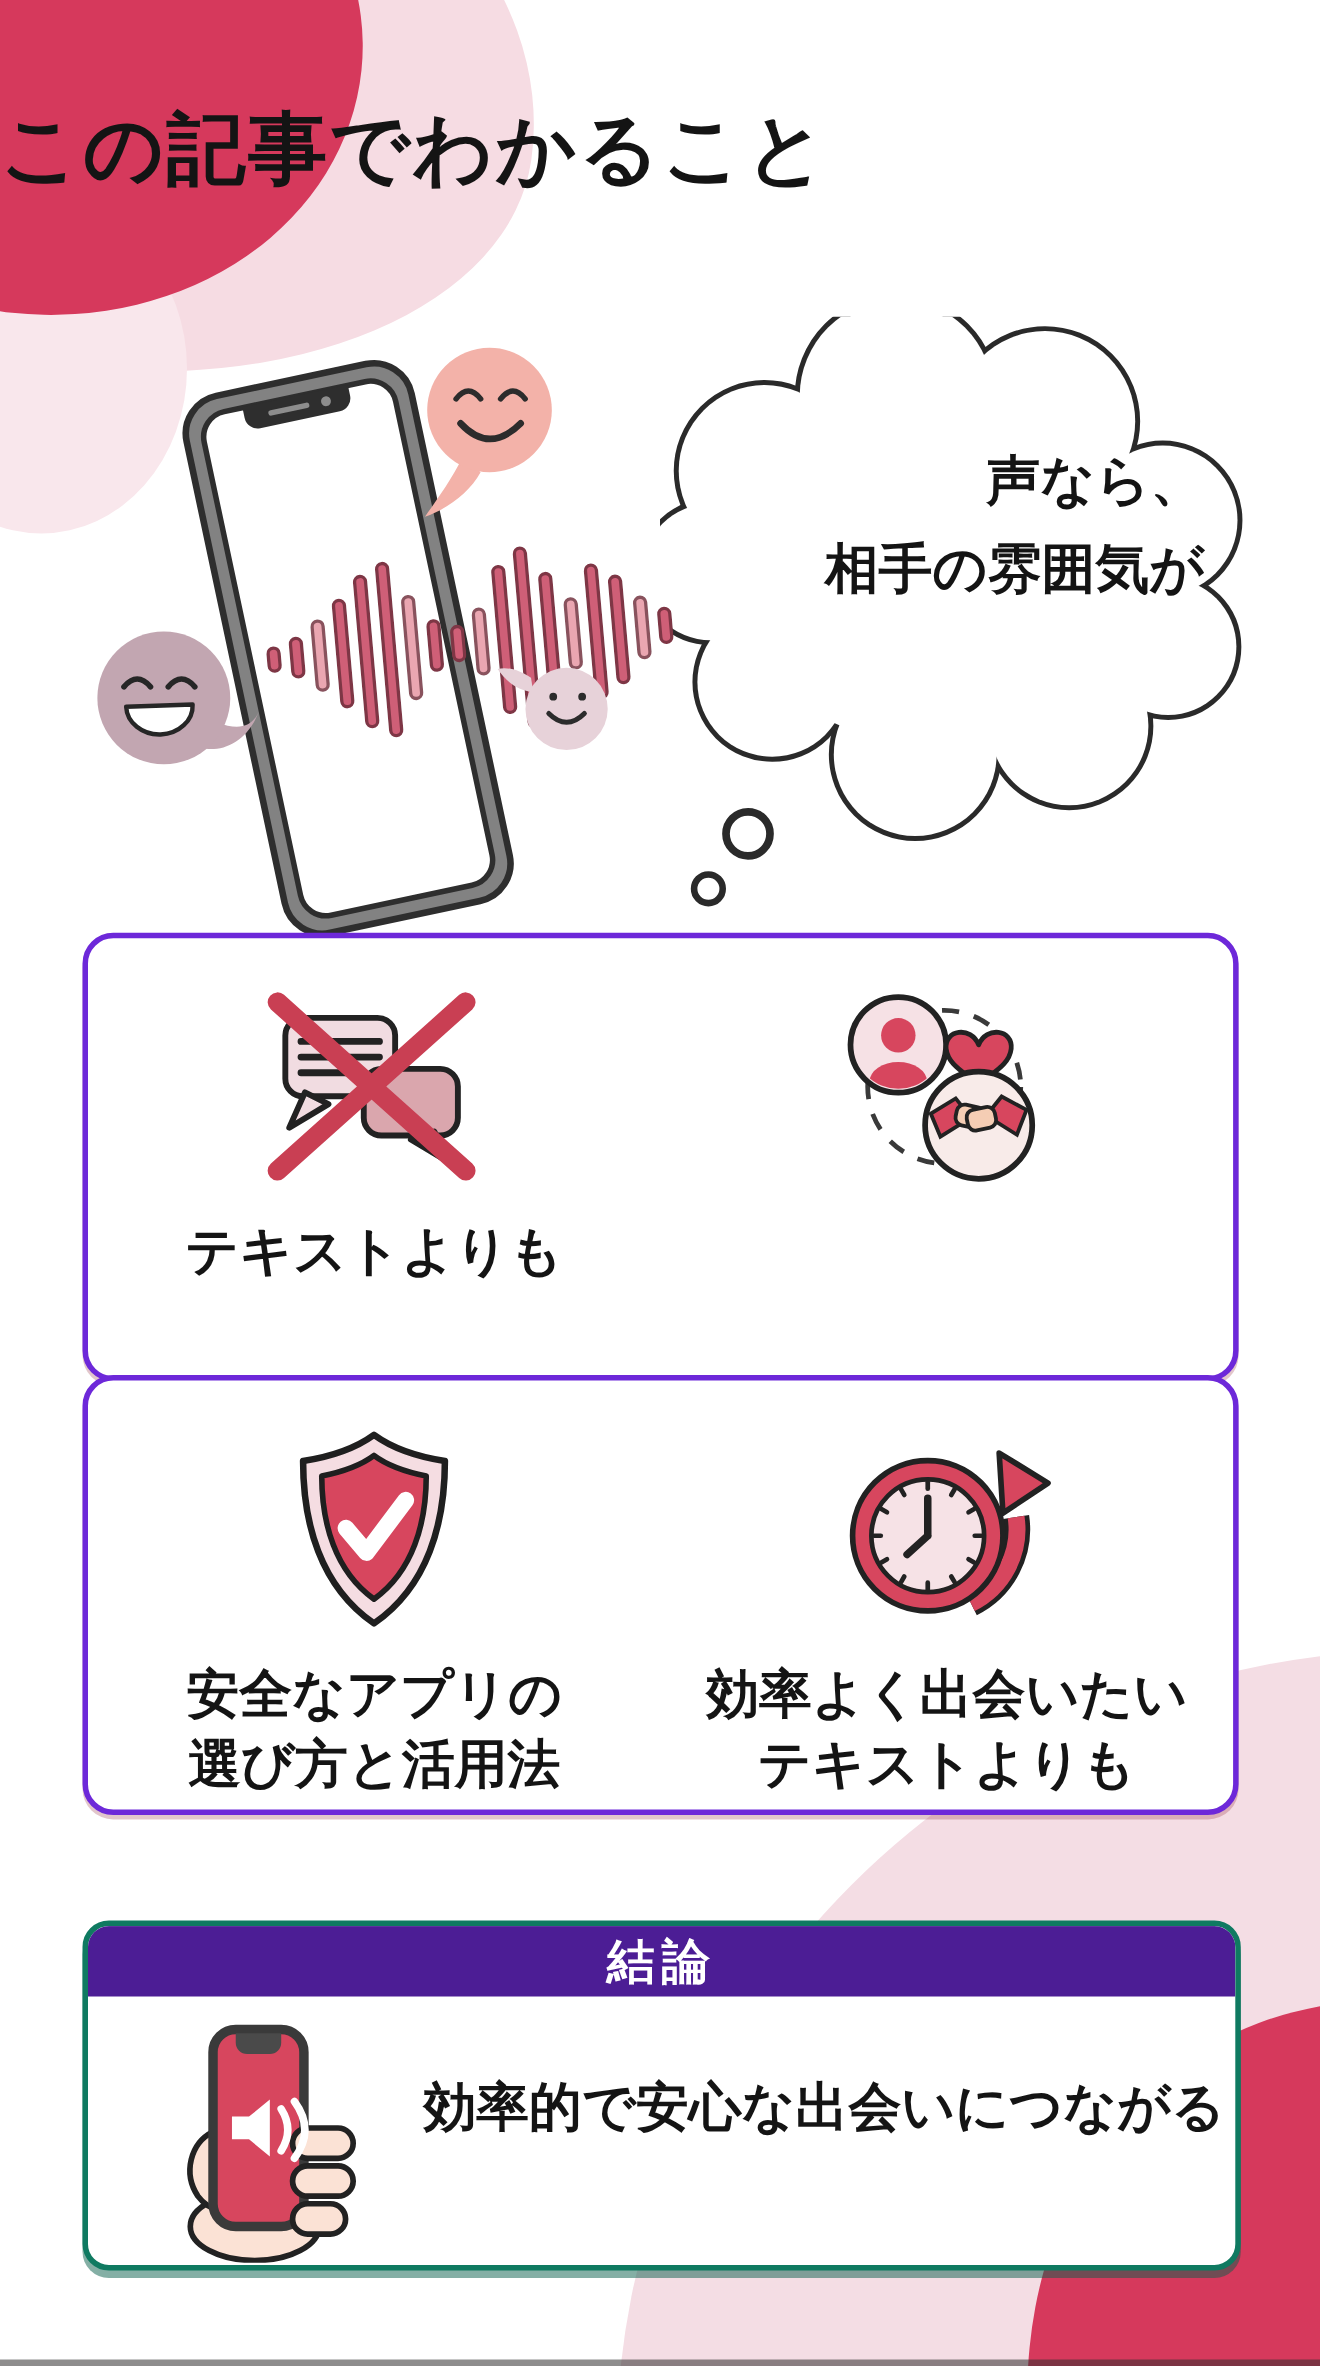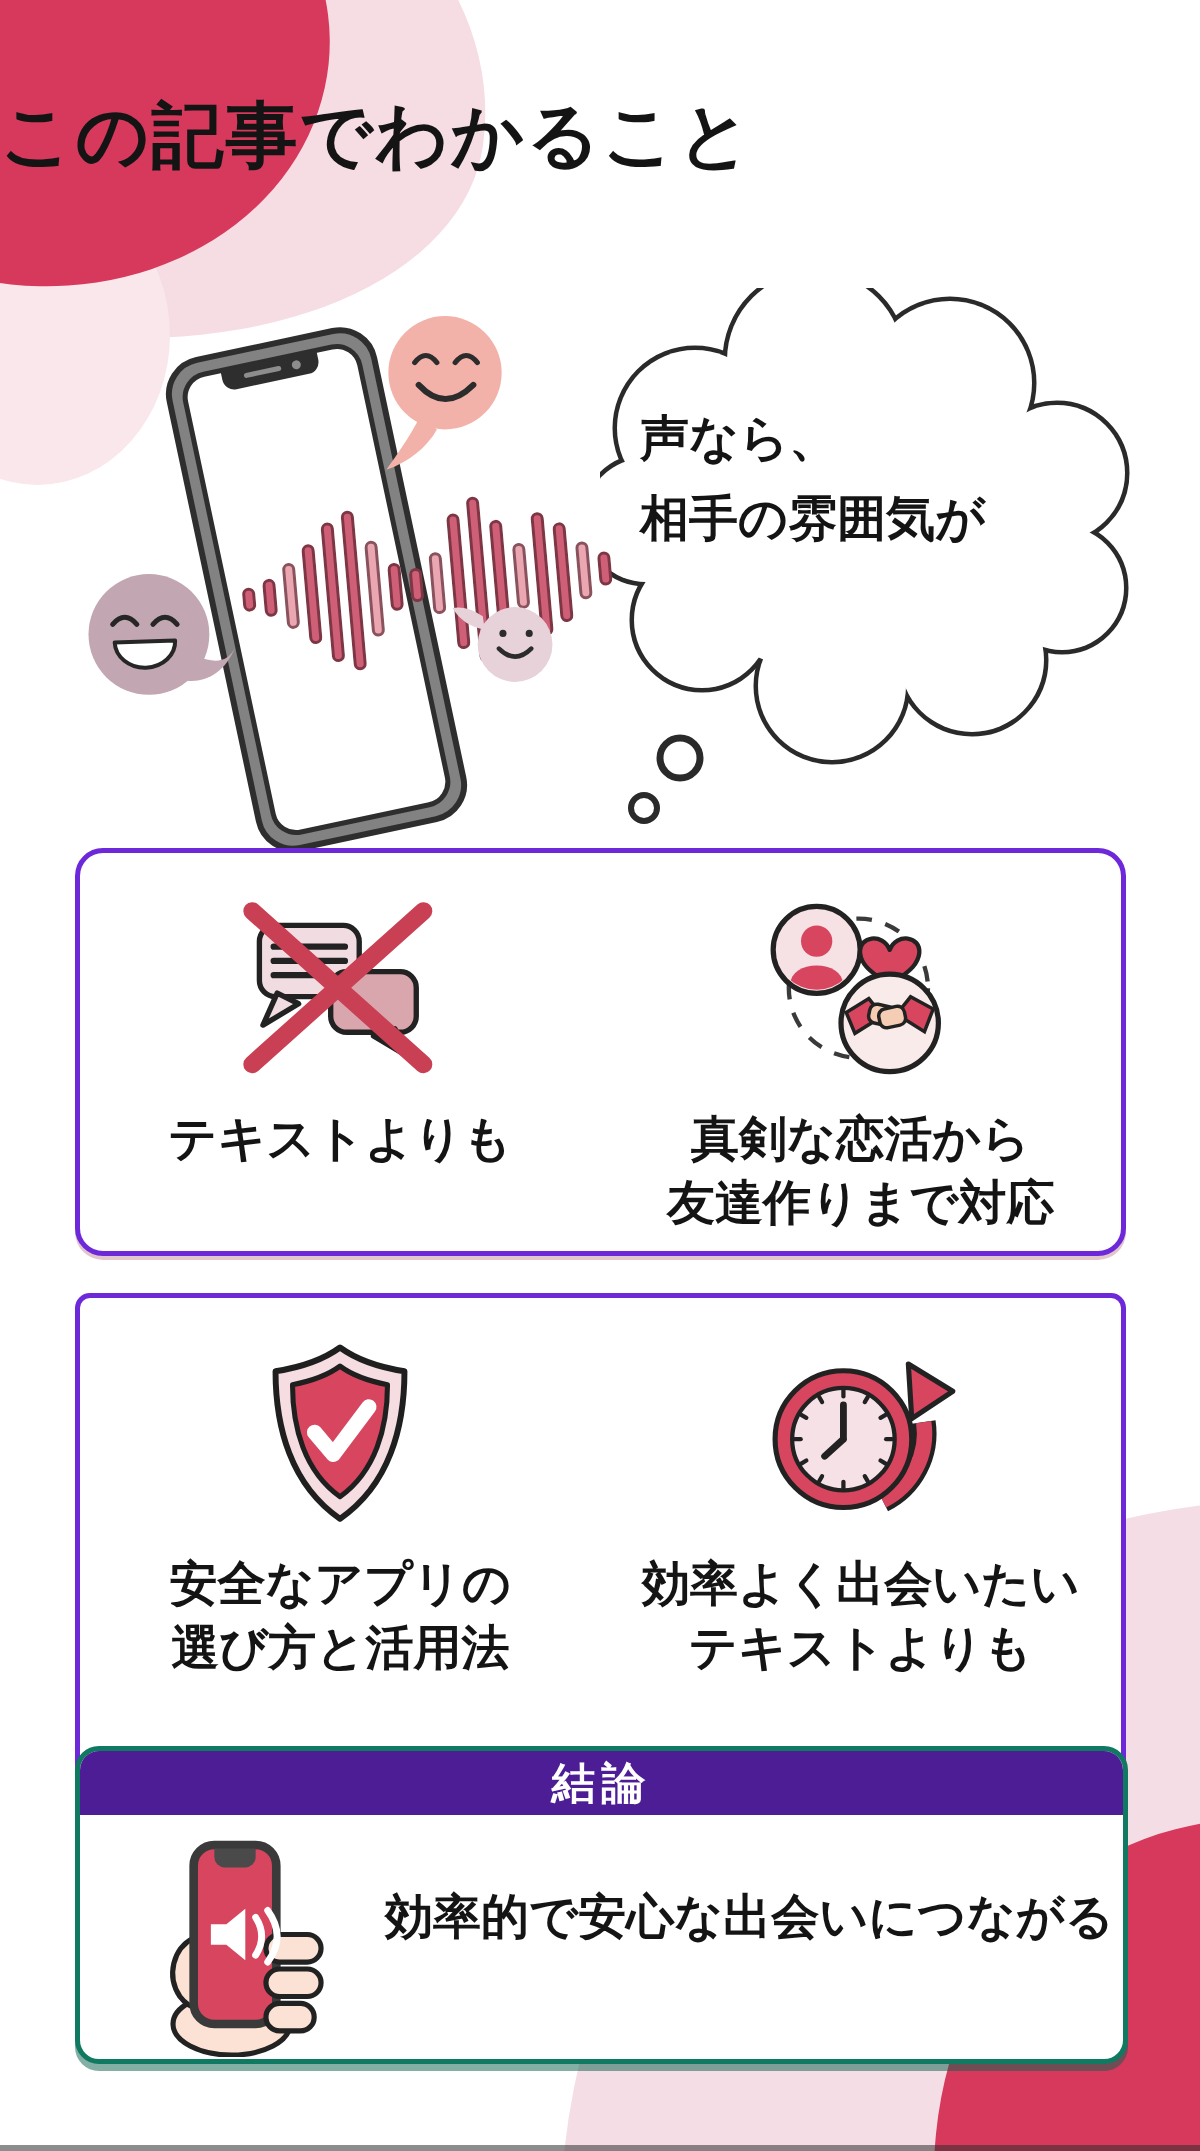--- a/index.html
+++ b/index.html
@@ -39,28 +39,28 @@
   .wf-bar{width:13px;border-radius:10px;border:3px solid rgba(72,26,36,.6);box-sizing:border-box;flex:0 0 auto;}
   .wf-dark{background:#cf5f77;}
   .wf-light{background:#eaa6b1;}
 
   
   .piece{position:absolute;z-index:4;}
   #bubble-pink{left:378px;top:310px;width:132px;height:172px;}
   #bubble-mauve{left:84px;top:568px;width:152px;height:146px;}
   #bubble-lightpink{left:452px;top:596px;width:112px;height:96px;}
   #thought-cloud{left:600px;top:288px;width:530px;height:562px;z-index:2;}
-  #thought-text{position:absolute;left:640px;top:398px;width:455px;text-align:left;
+  #thought-text{position:absolute;left:640px;top:398px;width:455px;text-align:right;
     font-size:49px;line-height:80px;font-weight:800;z-index:3;}
 
   
   .card{position:absolute;left:75px;width:1051px;background:#fff;border:5px solid #6d28d9;
     border-radius:28px;box-sizing:border-box;display:flex;z-index:2;box-shadow:0 4px 0 rgba(150,50,70,.28);}
   #card-1{top:848px;height:408px;}
-  #card-2{top:1293px;height:488px;border-radius:15px;}
+  #card-2{top:1250px;height:400px;}
   .card-cell{flex:1;display:flex;flex-direction:column;align-items:center;padding-top:40px;}
   .card-icon{height:192px;display:flex;align-items:center;justify-content:center;}
   .card-text{margin-top:22px;text-align:center;font-size:48px;line-height:64px;font-weight:800;}
 
   
   #conclusion-card{position:absolute;left:75px;top:1746px;width:1053px;height:318px;background:#fff;
     border:5px solid #0f7a61;border-radius:24px;box-sizing:border-box;overflow:hidden;z-index:2;
     box-shadow:0 7px 0 rgba(10,95,75,.5);}
   #conclusion-header{height:64px;background:#4c1d95;display:flex;align-items:center;justify-content:center;
     color:#fff;font-size:44px;font-weight:800;letter-spacing:6px;}
@@ -196,24 +196,20 @@
             <ellipse cx="32" cy="49" rx="15" ry="10" fill="#d7465e"></ellipse>
           </g>
           <path d="M74,30 C70,20 56,22 57,32 C58,41 68,45 74,51 C80,45 90,41 91,32 C92,22 78,20 74,30 Z" fill="#d7465e" stroke="#222" stroke-width="2.5" stroke-linejoin="round"></path>
           <circle cx="74" cy="72" r="28" fill="#f8ebe9" stroke="#222" stroke-width="3"></circle>
           <path d="M49,66 L62,58 L70,68 L54,78 Z" fill="#d7465e" stroke="#222" stroke-width="2"></path>
           <path d="M99,64 L86,57 L78,67 L94,77 Z" fill="#d7465e" stroke="#222" stroke-width="2"></path>
           <rect x="62" y="62" width="15" height="11" rx="4" fill="#f5cdb4" stroke="#222" stroke-width="2" transform="rotate(12 70 68)"></rect>
           <rect x="68" y="63" width="15" height="11" rx="4" fill="#f5cdb4" stroke="#222" stroke-width="2" transform="rotate(-12 76 69)"></rect>
         </svg>
       </div>
-      <div class="card-text">
-        <div>真剣な恋活から</div>
-        <div>友達作りまで対応</div>
-      </div>
     </div>
   </div>
 
   <div class="card" id="card-2">
     <div class="card-cell">
       <div class="card-icon">
         <svg width="172" height="190" viewBox="0 0 100 112">
           <path d="M50,5 C61,13 75,17 88,19 C88,52 79,86 50,106 C21,86 12,52 12,19 C25,17 39,13 50,5 Z" fill="#f5dde2" stroke="#1f1f1f" stroke-width="3.5" stroke-linejoin="round"></path>
           <path d="M50,16 C58,22 68,25 78,27 C78,52 71,78 50,93 C29,78 22,52 22,27 C32,25 42,22 50,16 Z" fill="#d7465e" stroke="#1f1f1f" stroke-width="3" stroke-linejoin="round"></path>
           <path d="M35,55 L46,68 L67,40" fill="none" stroke="#ffffff" stroke-width="9" stroke-linecap="round" stroke-linejoin="round"></path>

